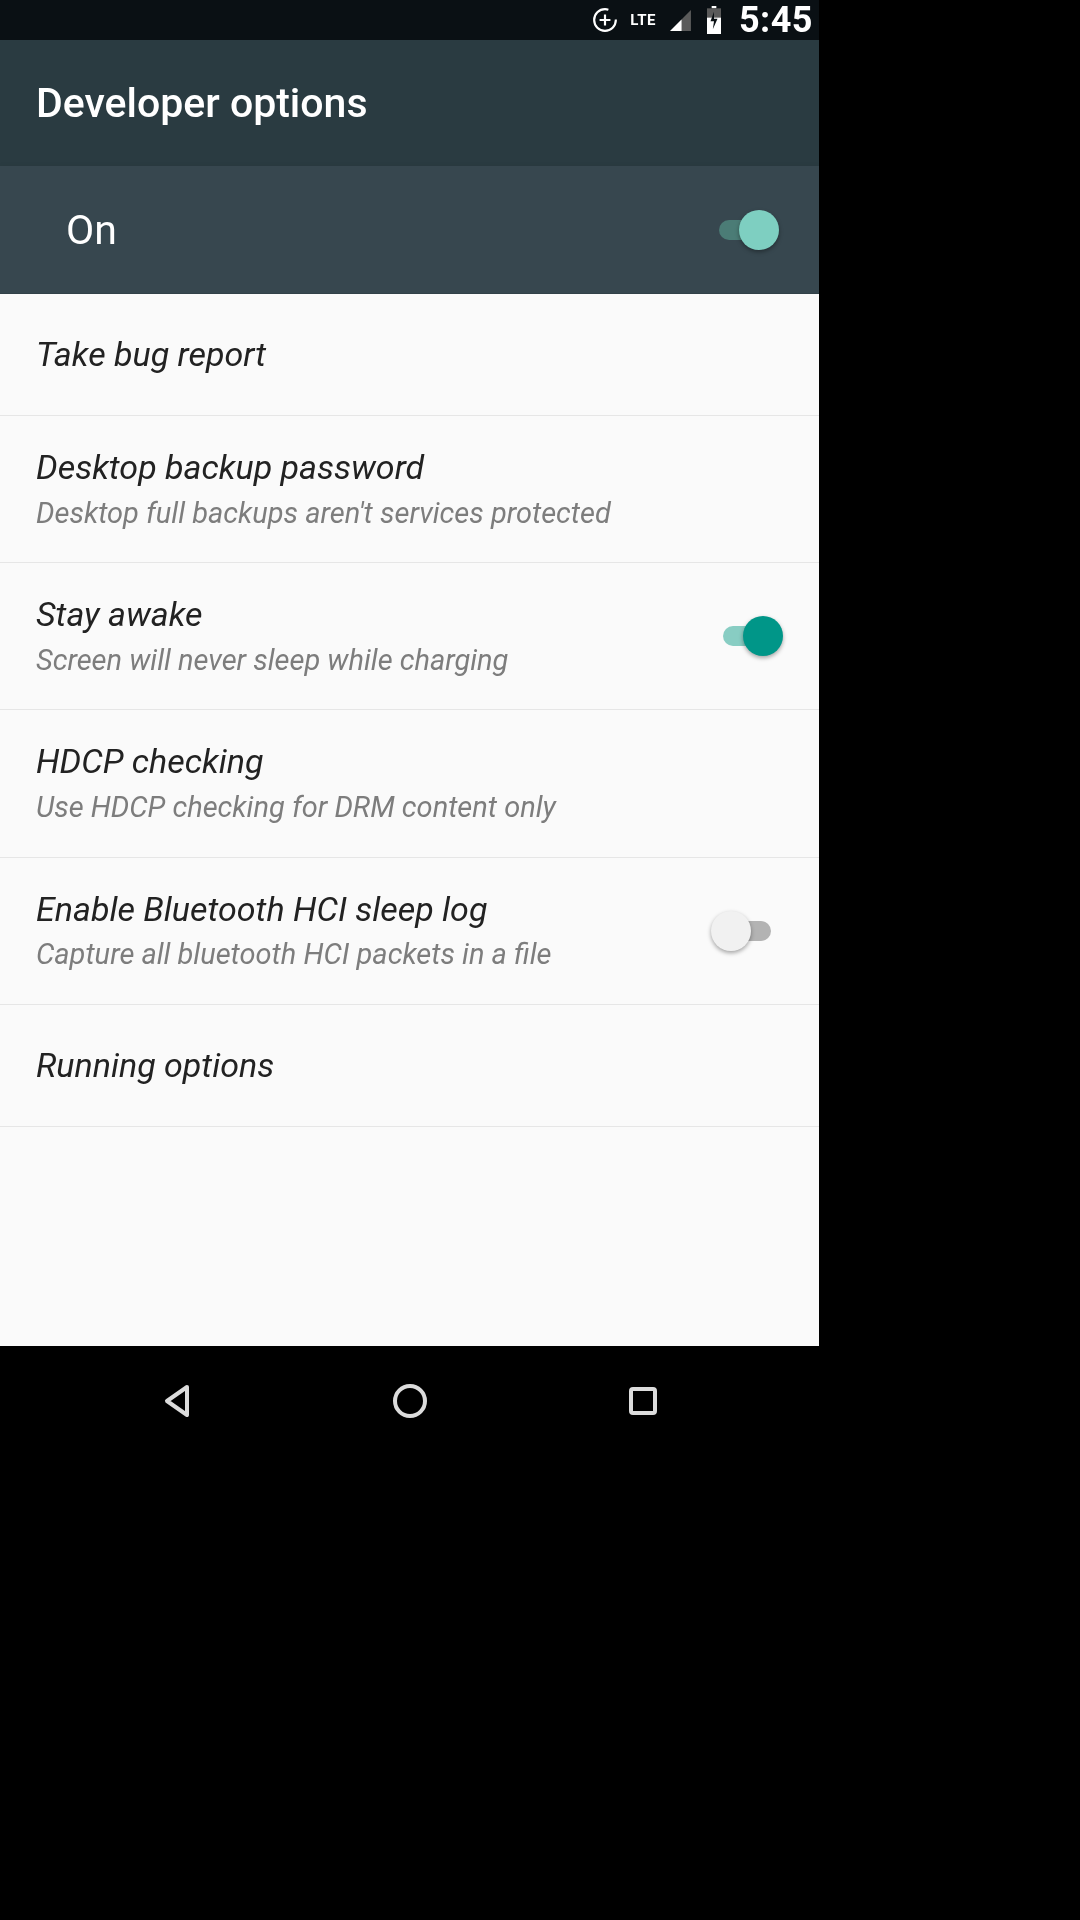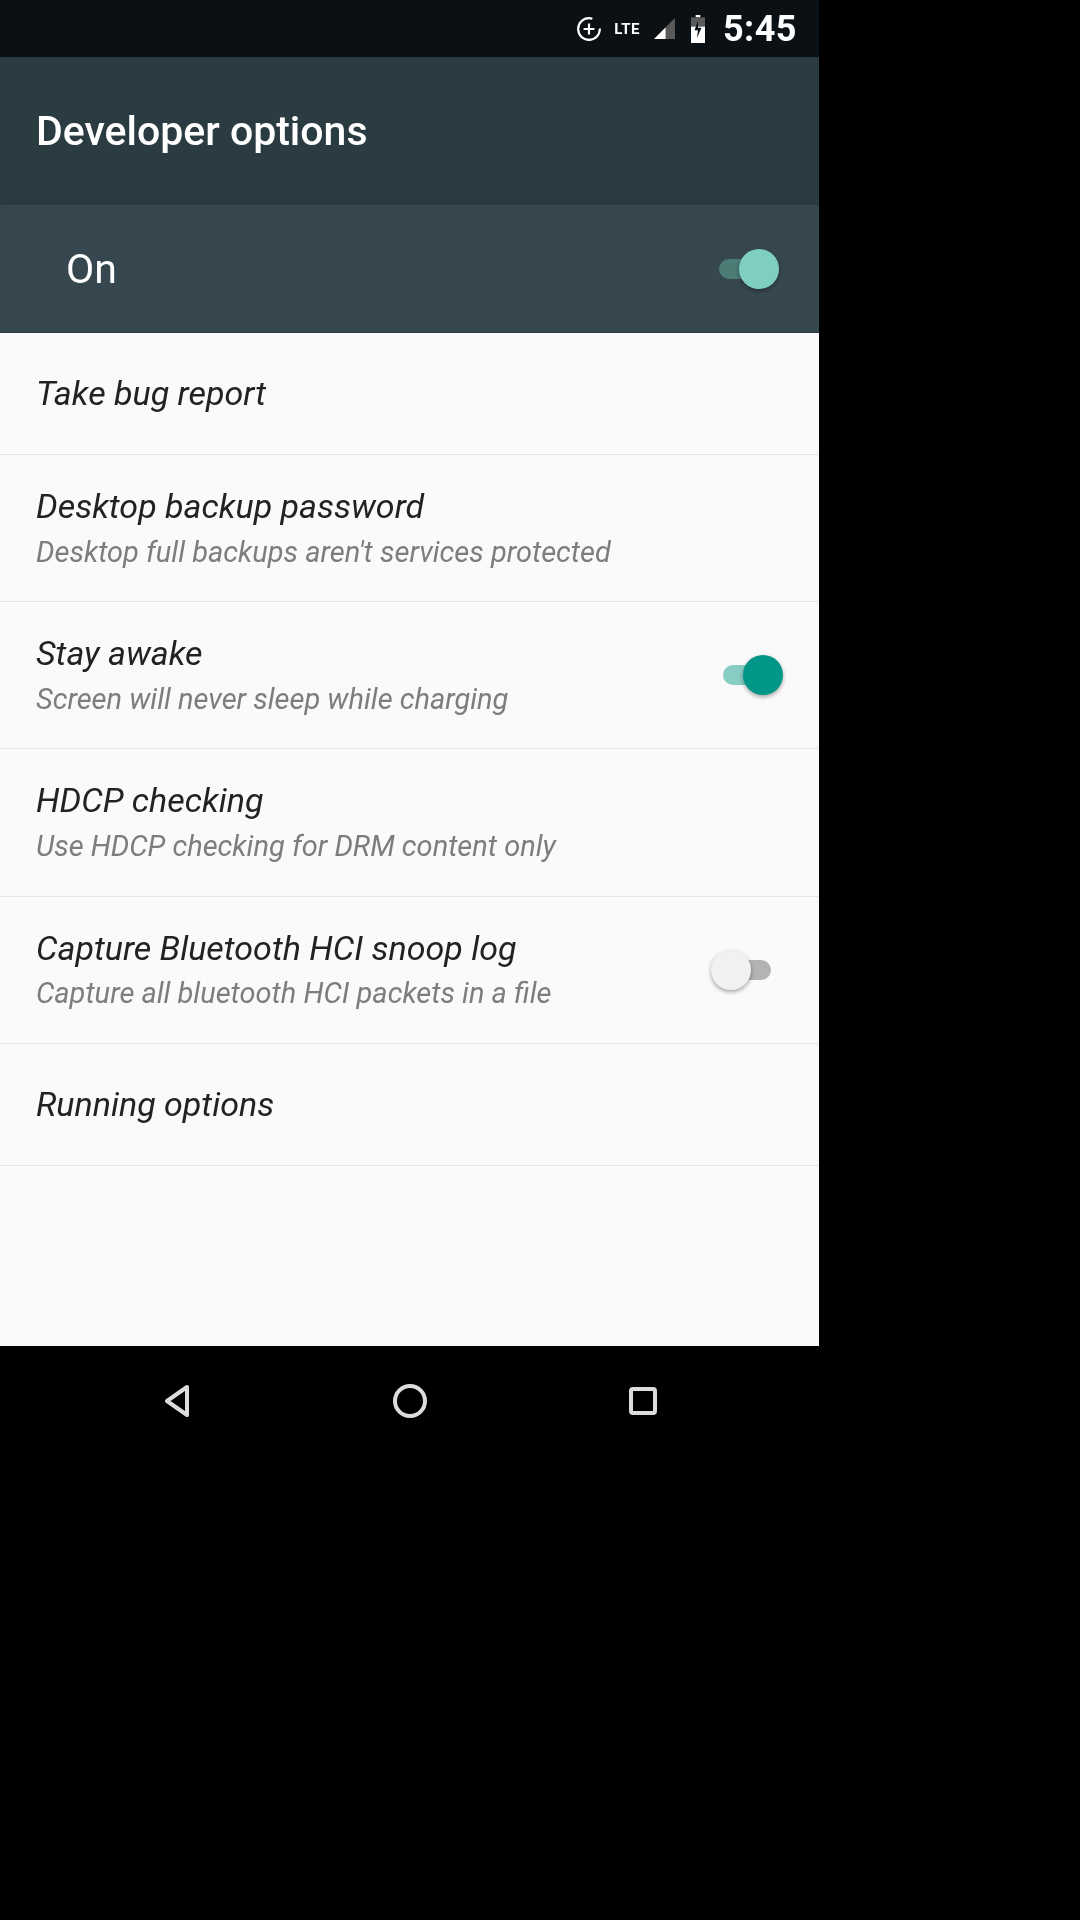--- a/index.html
+++ b/index.html
@@ -17,46 +17,46 @@
     }
     .screen {
       width: 100%;
       height: 100%;
       display: flex;
       flex-direction: column;
       background: #fafafa;
     }
     
     .status-bar {
-      height: 57px;
+      height: 40px;
       background: #0a1014;
       color: #fff;
       display: flex;
       align-items: center;
       justify-content: flex-end;
-      padding: 0 22px;
+      padding: 0 6px;
       gap: 12px;
       font-size: 18px;
     }
     .status-bar .clock {
       font-size: 36px;
       font-weight: 700;
       letter-spacing: 0.5px;
       padding-left: 4px;
     }
     .icon-slot {
       display: inline-flex;
       align-items: center;
       justify-content: center;
     }
     
     .header {
       background: #2a3b41;
       color: #fff;
-      height: 148px;
+      height: 126px;
       display: flex;
       align-items: center;
       padding: 0 36px;
     }
     .header-title {
       font-size: 41px;
       font-weight: 500;
     }
     
     .master-toggle {
@@ -252,21 +252,21 @@
 
     <div class="setting-item">
       <div class="setting-text">
         <div class="setting-title">HDCP checking</div>
         <div class="setting-subtitle">Use HDCP checking for DRM content only</div>
       </div>
     </div>
 
     <div class="setting-item">
       <div class="setting-text">
-        <div class="setting-title">Capture Bluetooth HCI snoop log</div>
+        <div class="setting-title">Enable Bluetooth HCI sleep log</div>
         <div class="setting-subtitle">Capture all bluetooth HCI packets in a file</div>
       </div>
       <div class="switch">
         <div class="switch-track"></div>
         <div class="switch-thumb"></div>
       </div>
     </div>
 
     <div class="setting-item">
       <div class="setting-text">

